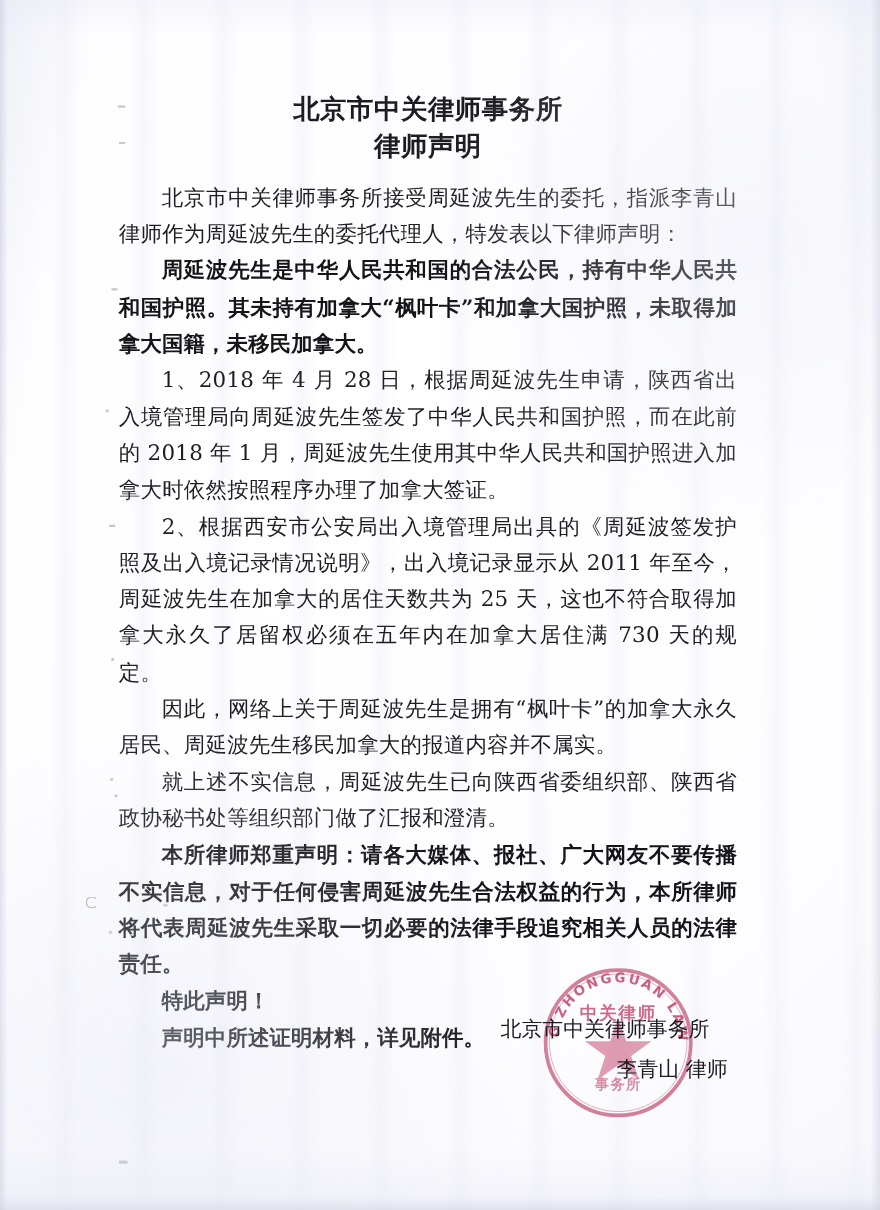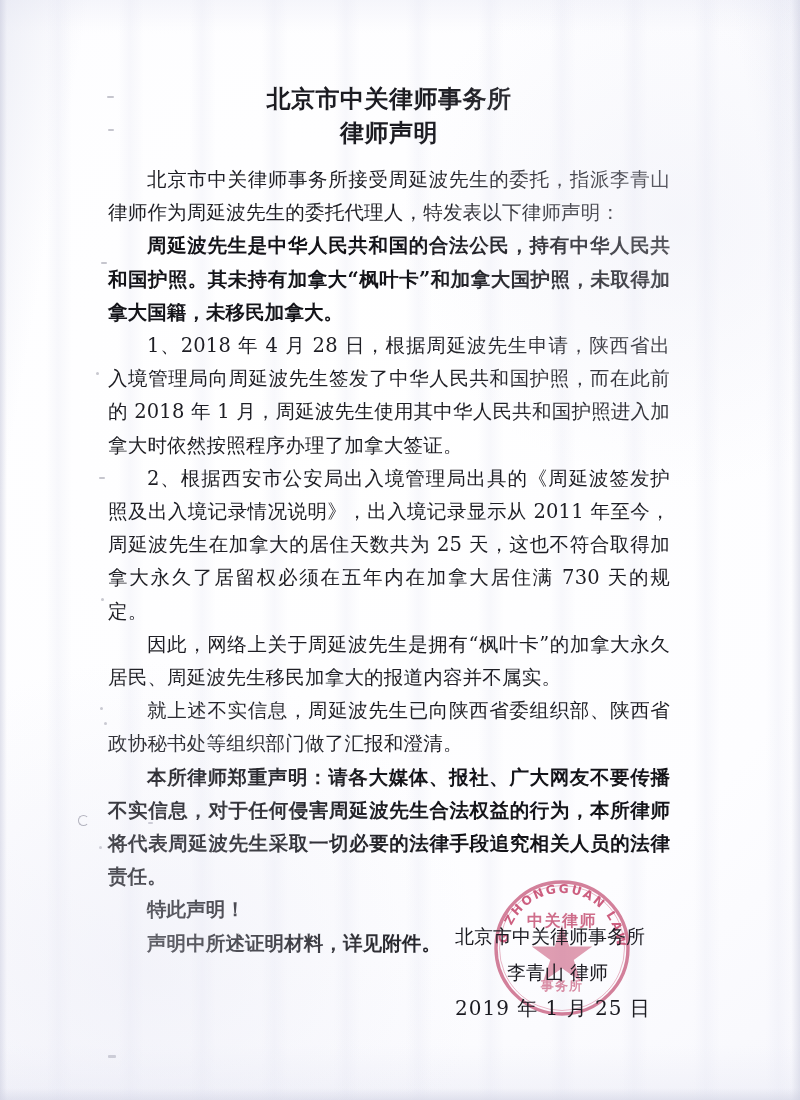--- a/index.html
+++ b/index.html
@@ -120,21 +120,21 @@
     width: 260px;
     z-index: 3;
   }
   .sig-line {
     font-size: 19px;
     line-height: 36px;
     color: #1b1b21;
     white-space: nowrap;
   }
   .sig-firm { padding-left: 0px; }
-  .sig-lawyer { padding-left: 52px; }
+  .sig-lawyer { padding-left: 52px; text-align: center; }
   .sig-date {
     padding-left: 0px;
     font-size: 20px;
     letter-spacing: 1px;
   }
 
   
   .seal {
     position: absolute;
     left: 492px;
@@ -243,16 +243,15 @@
 
       <text x="70" y="48" text-anchor="middle" font-family="'DejaVu Sans','Liberation Sans',sans-serif" font-size="16" font-weight="bold" fill="#bb3059" letter-spacing="1.5" opacity="0.80">中关律师</text>
 
       <text x="70" y="112" text-anchor="middle" font-family="'DejaVu Sans','Liberation Sans',sans-serif" font-size="13" font-weight="bold" fill="#bb3059" letter-spacing="1.2" opacity="0.62">事务所</text>
     </svg>
   </div>
 
   <div class="signature">
     <div class="sig-line sig-firm">北京市中关律师事务所</div>
     <div class="sig-line sig-lawyer">李青山 律师</div>
-    <div class="sig-line sig-date">2019 年 1 月 25 日</div>
   </div>
 
 </div>
 
 </body></html>

